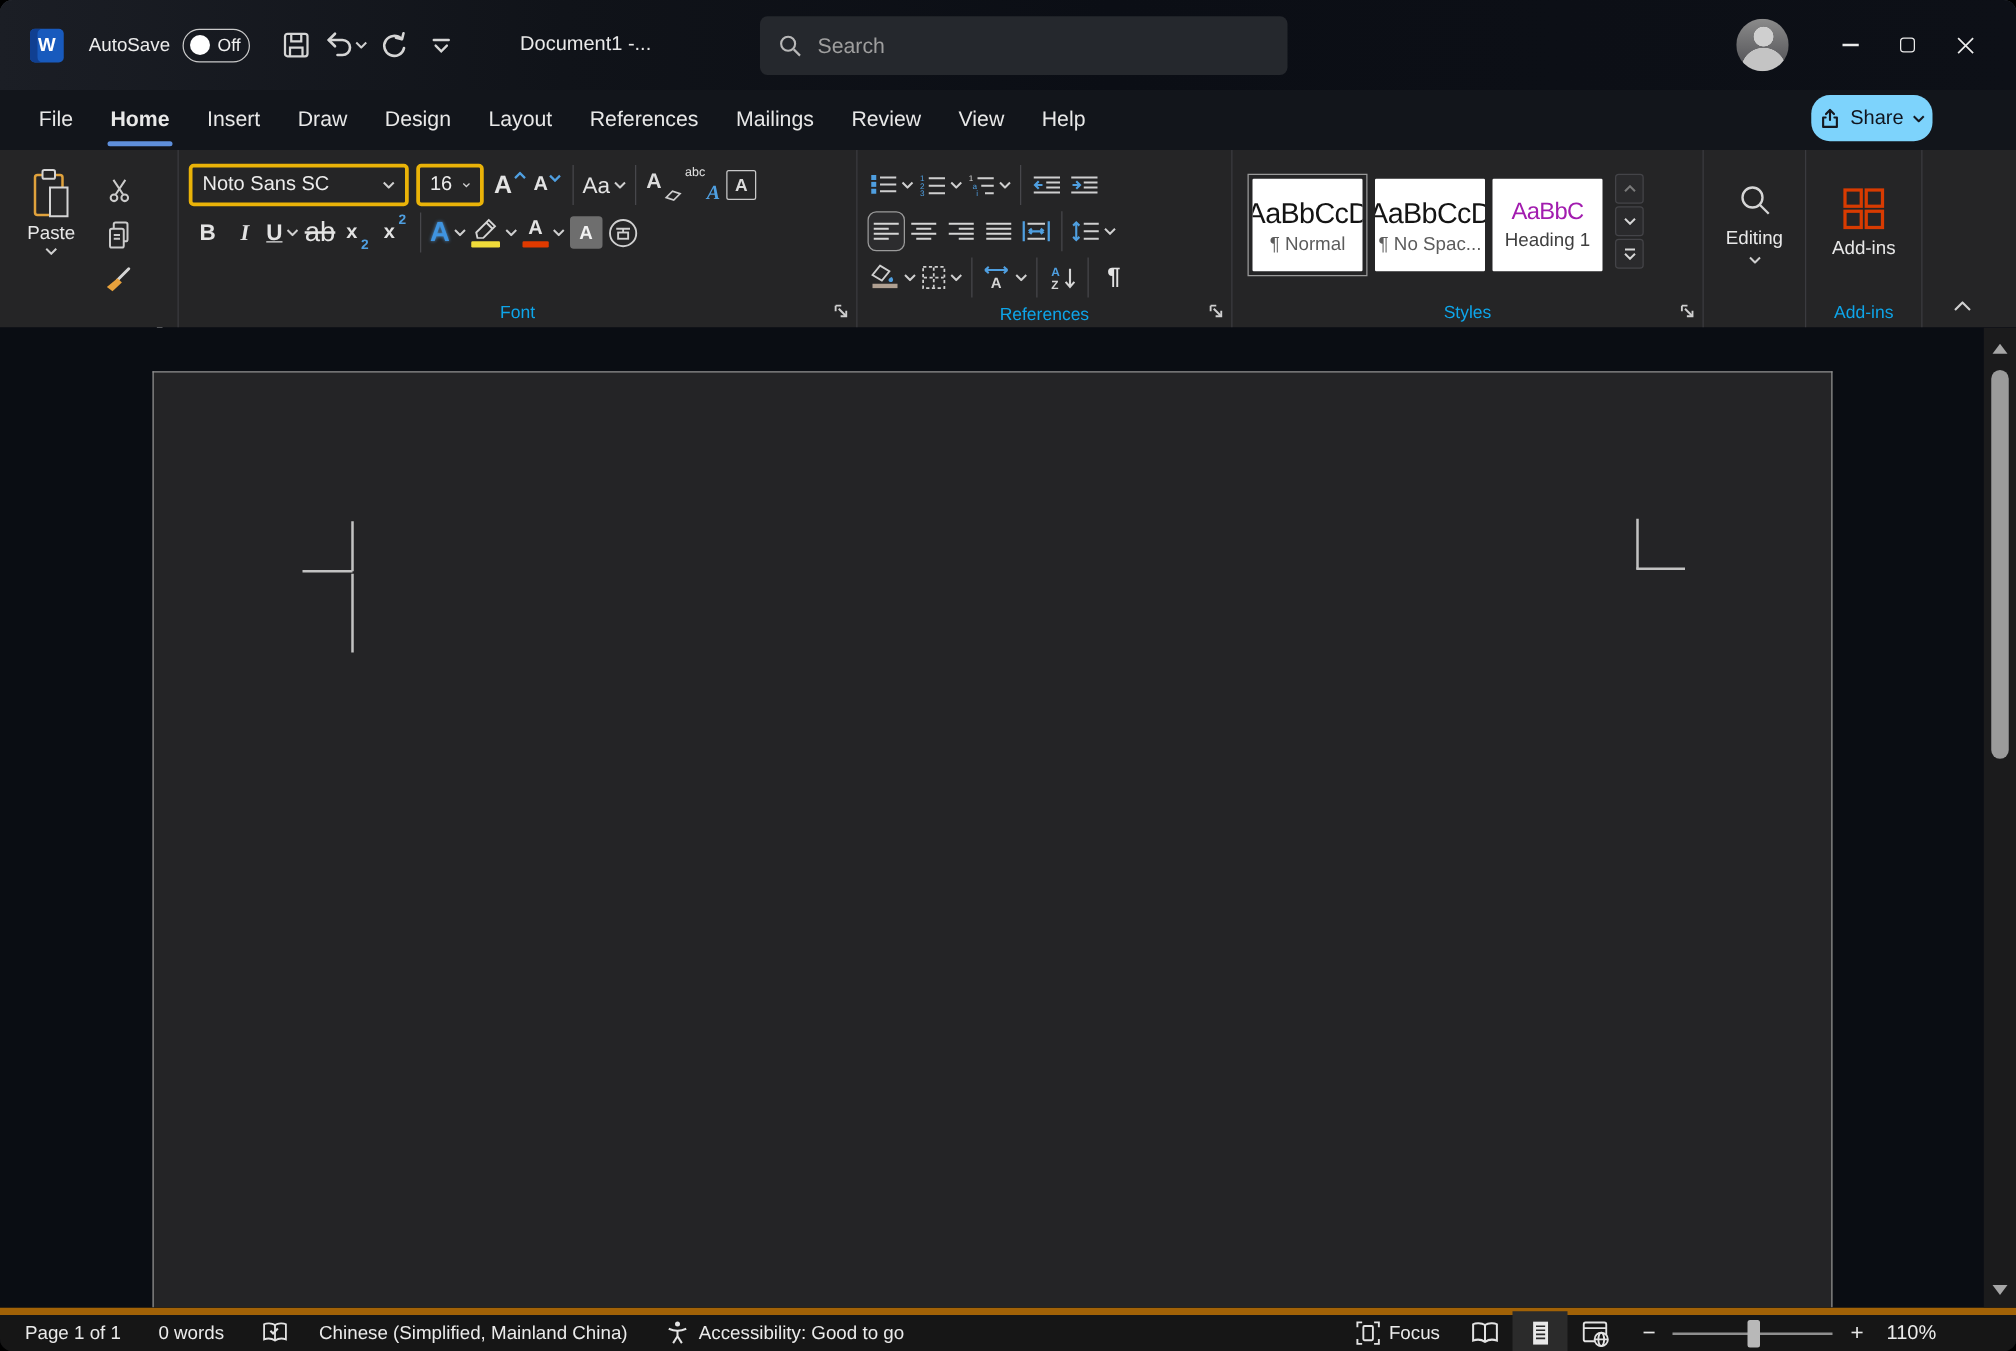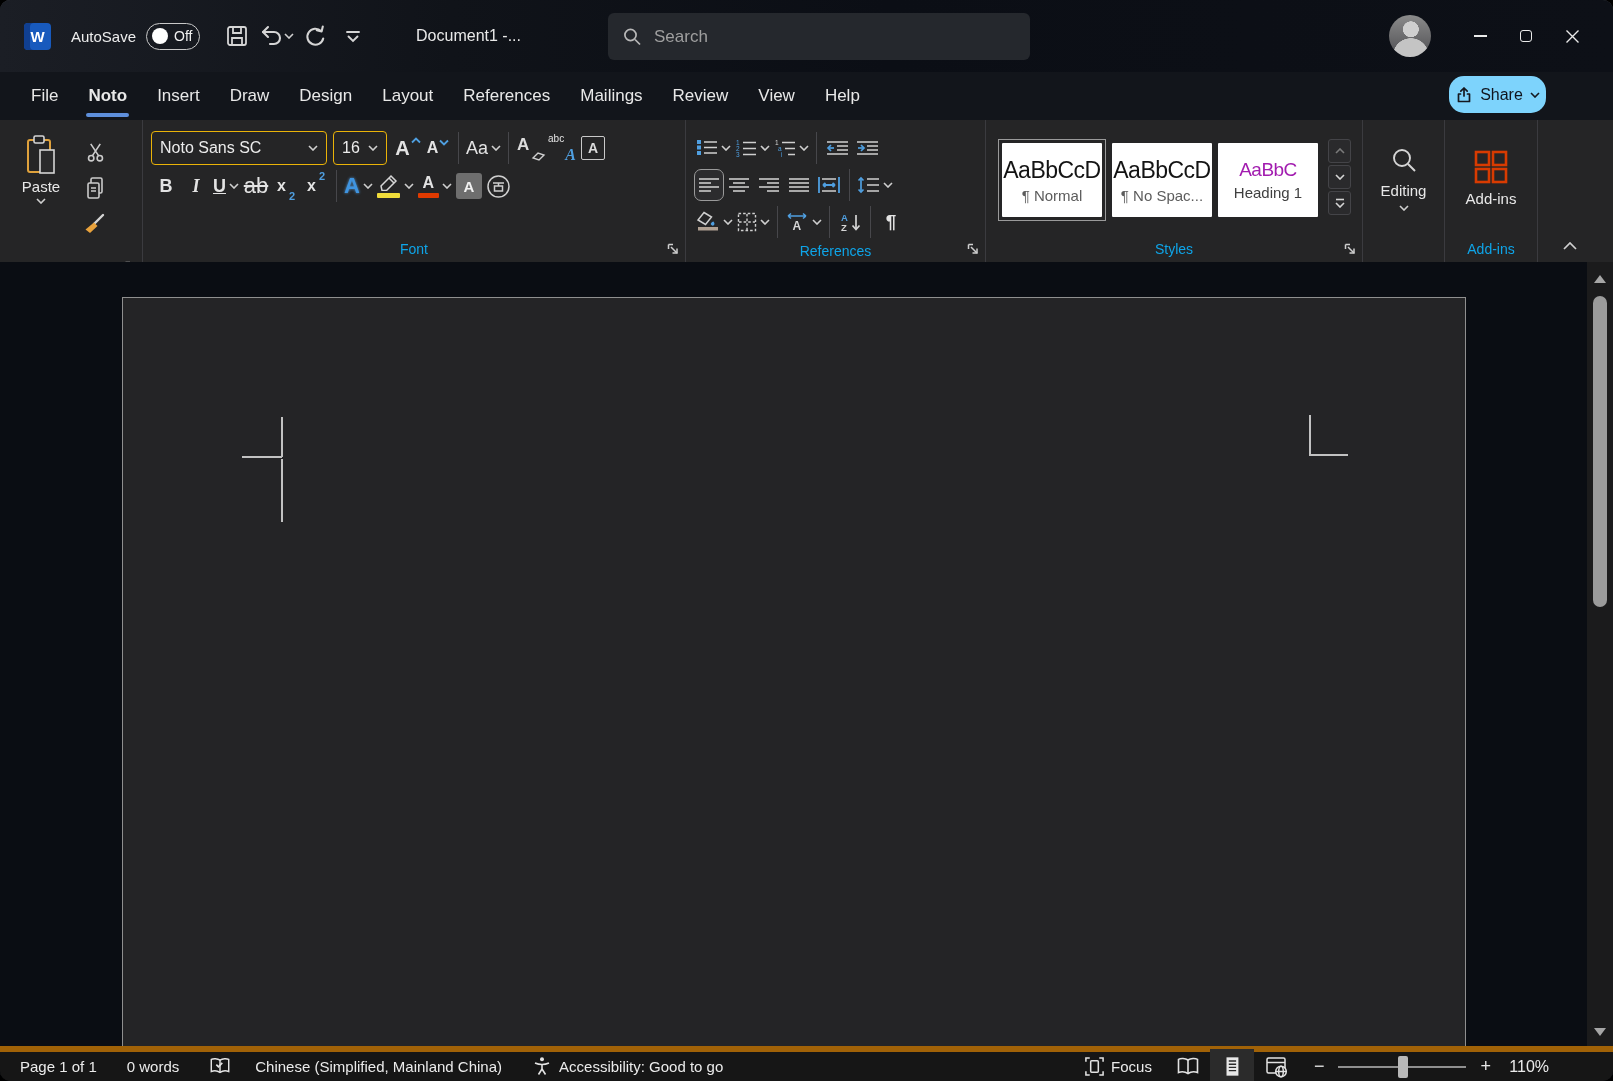--- a/index.html
+++ b/index.html
@@ -60,21 +60,21 @@
   .launcher { position:absolute; right:6px; bottom:7px; }
   .rrow { display:flex; align-items:center; padding-left:8px; height:38px; }
   .rbtn { min-width:30px; height:32px; display:flex; align-items:center; justify-content:center;
     border-radius:4px; color:#dcdcdc; gap:3px; padding:0 2px; }
   .vsep { width:1px; height:32px; background:#47474b; margin:0 5px; }
   .glyph { font-size:18px; font-weight:600; color:#e3e3e3; }
   .it { font-style:italic; font-family:"Liberation Serif","DejaVu Serif",serif; font-weight:600; }
   .u-l { text-decoration:underline; }
   .strike-l { text-decoration:line-through; font-weight:400; font-size:22px; }
   .smallblue { color:#4f9fe0; font-size:11px; font-weight:700; }
-  .combo { height:34px; border:1px solid #eab308; border-radius:4px; background:#252526;
+  .combo { height:34px; border:3px solid #eab308; border-radius:4px; background:#252526;
     display:flex; align-items:center; padding:0 8px; gap:8px; color:#ececec; font-size:16px; }
   .combo.name { width:176px; margin-right:6px; justify-content:space-between; }
   .combo.size { width:54px; margin-right:6px; justify-content:space-between; }
 
   
   .clip-body { display:flex; padding:6px 0 0 10px; }
   .paste-col { width:62px; display:flex; flex-direction:column; align-items:center; gap:3px; }
   .paste-label { font-size:15px; color:#e8e8e8; }
   .mini-col { display:flex; flex-direction:column; gap:6px; margin-left:8px; padding-top:2px; }
   .mini-btn { width:30px; height:30px; display:flex; align-items:center; justify-content:center; border-radius:4px; }
@@ -97,21 +97,21 @@
   .clearfmt svg { position:absolute; right:-2px; bottom:-1px; }
   .growshrink { display:inline-flex; align-items:flex-start; gap:1px; }
 
   
   .selbox { border:1px solid #9a9a9a; border-radius:7px; background:#2c2c2e; }
   .p-row { height:37px; }
 
   
   .styles-body { display:flex; align-items:flex-start; padding:10px 0 0 12px; gap:6px; }
   .style-sel { border:1px solid #9a9a9a; padding:3px; background:#252526; }
-  .style-card { width:100px; height:74px; background:#ffffff; border-radius:1px; overflow:hidden;
+  .style-card { width:88px; height:74px; background:#ffffff; border-radius:1px; overflow:hidden;
     display:flex; flex-direction:column; align-items:center; justify-content:center; gap:3px; }
   .style-card .preview { font-size:23px; color:#141414; white-space:nowrap; letter-spacing:-0.5px; }
   .style-card .name { font-size:15px; color:#5c5c5c; white-space:nowrap; }
   .style-card.h1 .preview { font-size:19px; color:#a21caf; }
   .style-card.h1 .name { color:#3f3f3f; }
   .scrollcol { display:flex; flex-direction:column; gap:2px; margin-left:4px; }
   .scrollcol .cell { width:23px; height:24px; border:1px solid #444448; border-radius:3px;
     display:flex; align-items:center; justify-content:center; flex-direction:column; background:#2a2a2c; }
 
   
@@ -202,21 +202,21 @@
       <div class="winctl">
         <svg width="15" height="15" viewBox="0 0 15 15" stroke="#eaeaea" stroke-width="1.4">
             <path d="M1.5 1.5 13.5 13.5M13.5 1.5 1.5 13.5"></path>
           </svg>
       </div>
     </div>
   </header>
 
   <nav class="tabrow">
     <div class="tab">File</div>
-    <div class="tab active">Noto</div>
+    <div class="tab active">Home</div>
     <div class="tab">Insert</div>
     <div class="tab">Draw</div>
     <div class="tab">Design</div>
     <div class="tab">Layout</div>
     <div class="tab">References</div>
     <div class="tab">Mailings</div>
     <div class="tab">Review</div>
     <div class="tab">View</div>
     <div class="tab">Help</div>
     <div class="share-btn">

